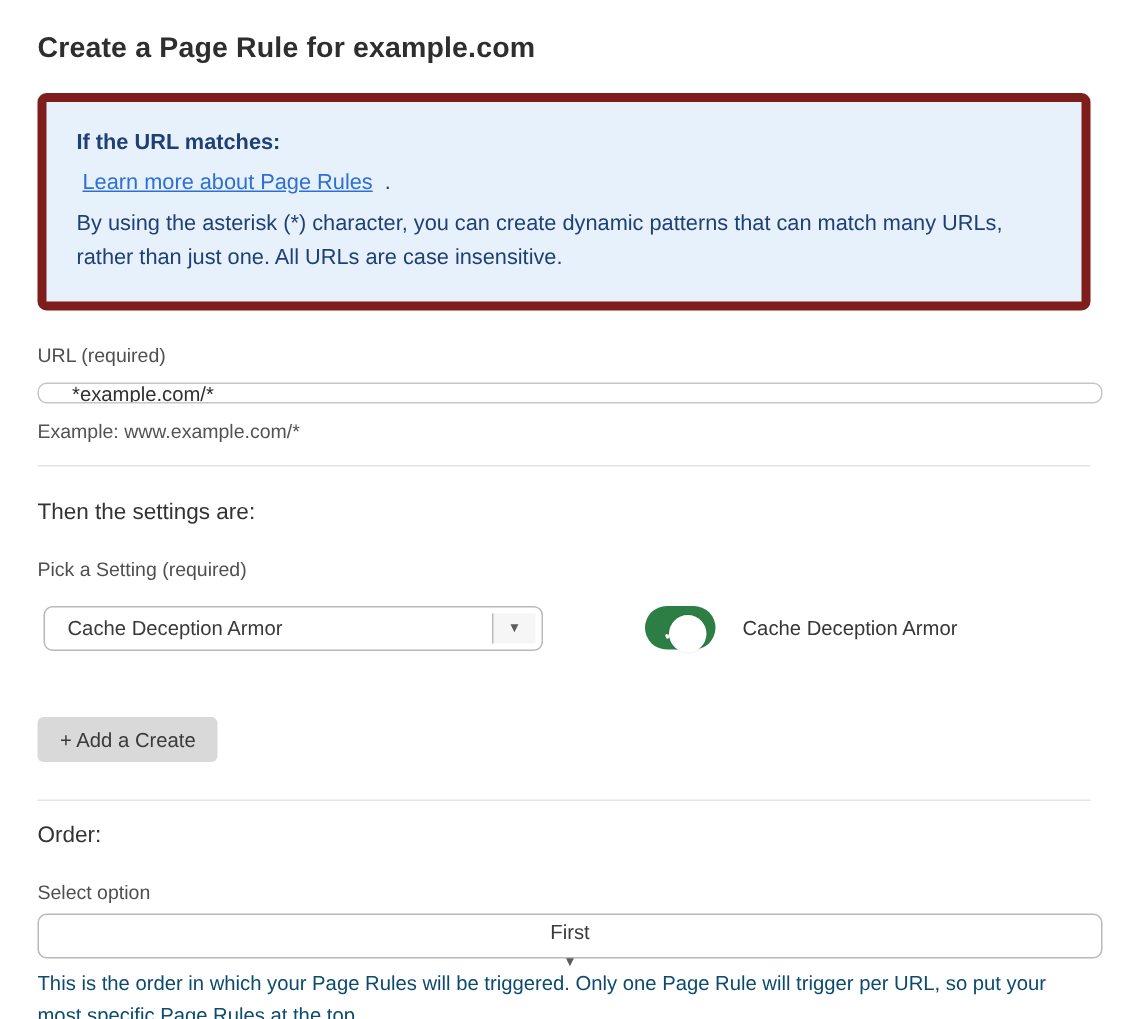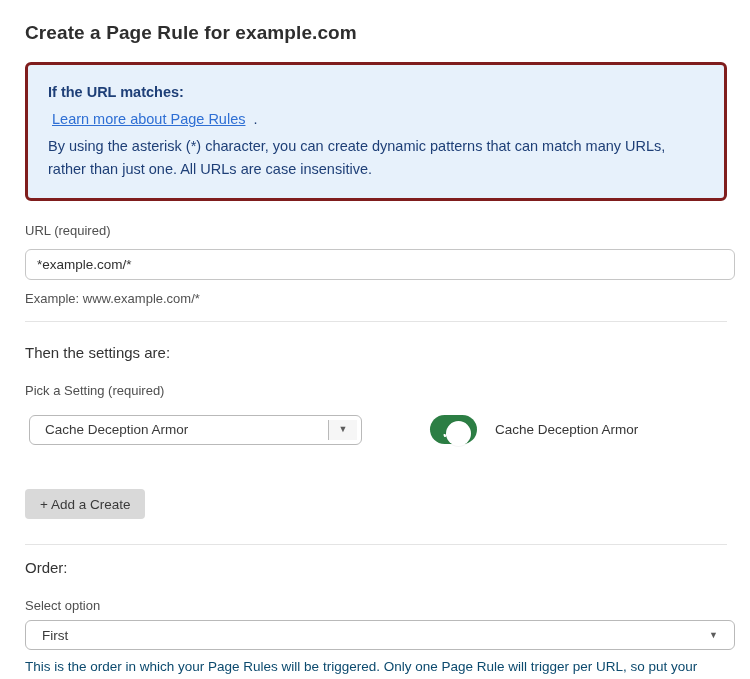--- a/index.html
+++ b/index.html
@@ -11,40 +11,40 @@
     padding: 10px 27px 0 13px;
     overflow: hidden;
   }
   .page-title {
     font-size: 19px; font-weight: 700; color: #2e2e2e;
     letter-spacing: .1px;
   }
   .info-box {
     margin-top: 18px;
     background: #e7f1fb;
-    border: 3px solid #7f1d1d;
+    border: 6px solid #7f1d1d;
     border-radius: 6px;
     padding: 12px 16px 13px 16px;
     color: #1e3f77;
     font-size: 14.5px;
     line-height: 23px;
   }
   .info-box .info-heading { font-weight: 700; }
   .info-link { color: #2e6fd4; text-decoration: underline; cursor: pointer; }
   .field-label {
     margin-top: 22px;
     font-size: 13px; color: #4f4f4f;
   }
   .text-input {
     margin-top: 7px;
     width: 100%;
-    height: 31px;
+    height: 14px;
     border: 1px solid #c6c6c6;
     border-radius: 6px;
-    padding: 0 11px;
+    padding: 0 22px;
     font-size: 13.5px;
     color: #303030;
     font-family: "Liberation Sans", sans-serif;
     outline: none;
     background: #fff;
   }
   .helper-text {
     margin-top: 7px;
     font-size: 13px; color: #525252;
   }
@@ -117,20 +117,21 @@
   .add-setting-btn { margin-top: 33px; }
   .select-box {
     margin-top: 7px;
     width: 100%; height: 30px;
     border: 1px solid #b9b9b9;
     border-radius: 6px;
     background: #fff;
     display: flex; align-items: center;
     padding: 0 12px;
     cursor: pointer;
+    flex-direction: column;
   }
   .select-box .select-value { flex: 1; font-size: 13.5px; color: #3a3a3a; }
   .order-helper {
     margin-top: 6px;
     font-size: 13.5px; color: #0c4a6e;
     line-height: 21px;
     max-width: 711px;
   }
   .footer-divider { margin-top: 11px; }
   .footer-actions {

